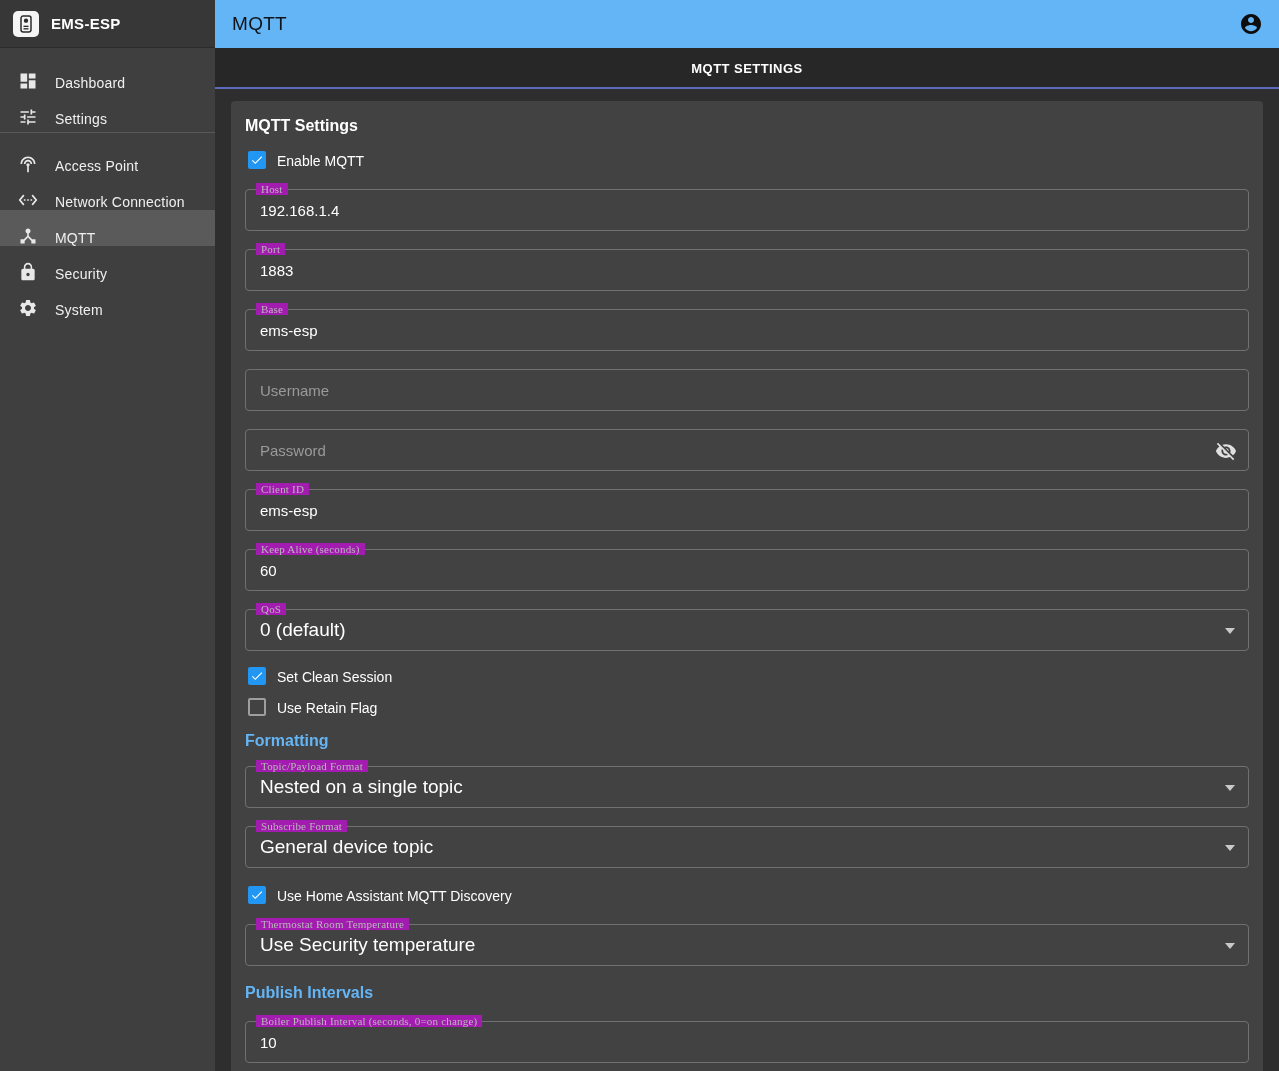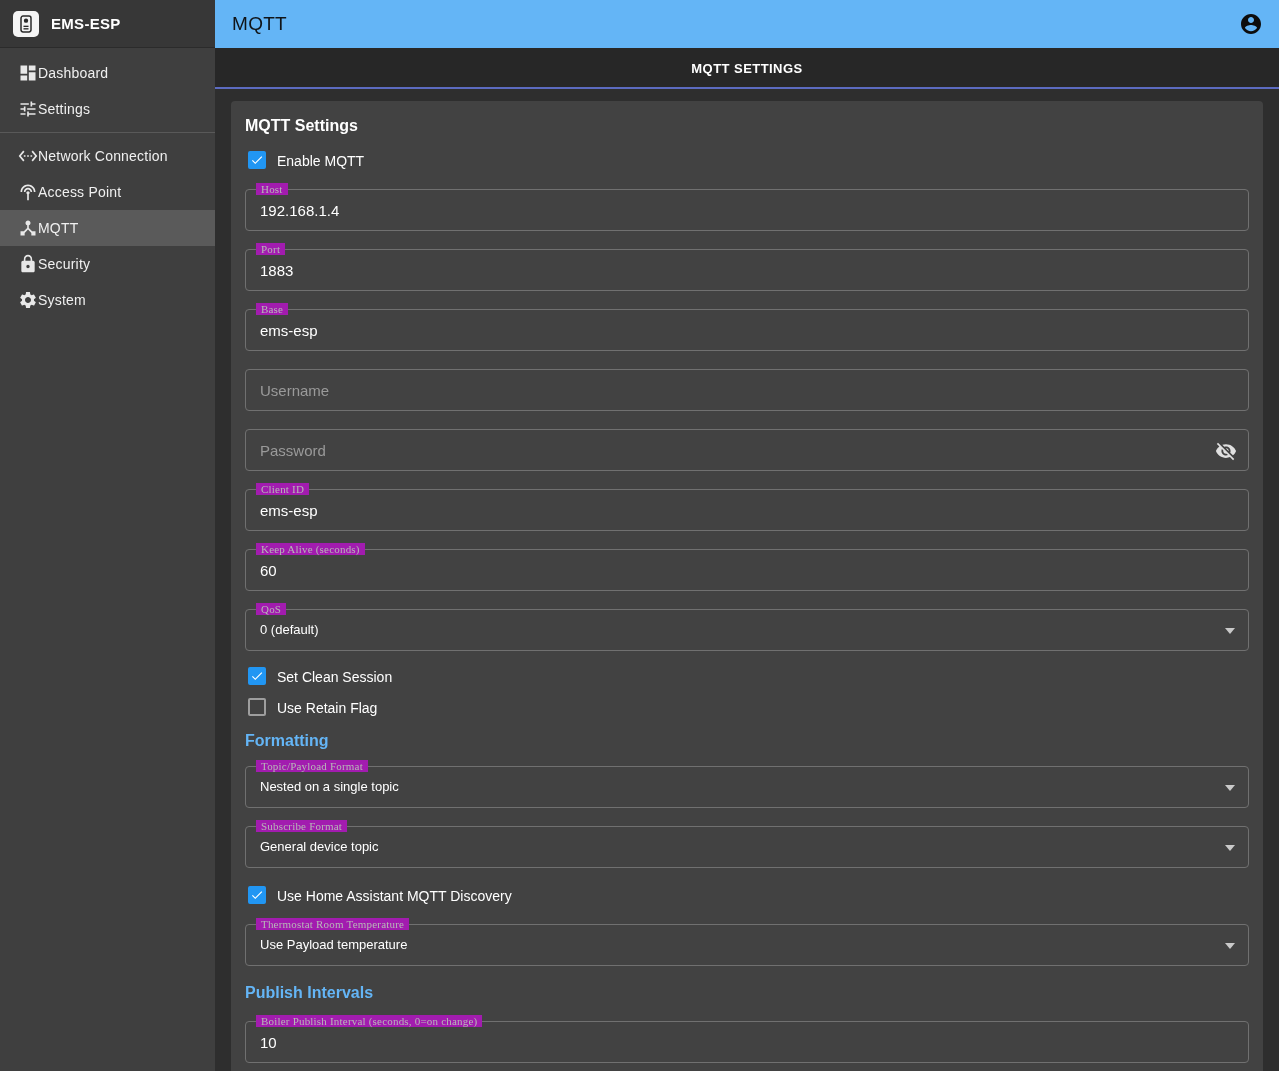--- a/index.html
+++ b/index.html
@@ -8,21 +8,21 @@
   .app { display:flex; width:100%; height:100%; }
 
   
   .sidebar { width:215px; flex-shrink:0; background:#3f3f3f; display:flex; flex-direction:column; }
   .sidebar-header { height:48px; background:#373737; border-bottom:1px solid #2b2b2b;
                     display:flex; align-items:center; gap:12px; padding:0 13px; }
   .logo-box { width:26px; height:26px; background:#f5f5f5; border-radius:5px;
               display:flex; align-items:center; justify-content:center; }
   .app-title { color:#ffffff; font-size:15px; font-weight:bold; letter-spacing:.3px; }
   nav { padding-top:7px; }
-  .nav-item { height:36px; display:flex; align-items:center; padding:0 18px;
+  .nav-item { height:36px; display:flex; align-items:flex-end; gap:17px; padding:0 18px;
               color:#f0f0f0; cursor:pointer; }
   .nav-item.selected { background:#5a5a5a; }
   .nav-icon { width:20px; height:20px; display:flex; align-items:center; justify-content:center; }
   .nav-icon svg { width:20px; height:20px; fill:#e8e8e8; }
   .nav-label { font-size:14px; font-weight:500; letter-spacing:.2px; }
   .divider { height:1px; background:#595959; border:none; margin:5px 0; }
 
   
   .main { flex:1; display:flex; flex-direction:column; min-width:0; }
   .topbar { height:48px; background:#64b5f6; display:flex; align-items:center;
@@ -54,21 +54,21 @@
   .check-label { color:#ffffff; font-size:14px; }
 
   
   .field { position:relative; height:42px; border:1px solid #707070; border-radius:4px;
            margin-bottom:18px; background:transparent; }
   .field-label { position:absolute; top:-7px; left:10px; background:#a21caf; padding:0 5px;
                  font-size:11px; color:#b8b8b8; letter-spacing:.2px;font-family:Liberation Serif, serif; }
   .field-input { width:100%; height:100%; background:transparent; border:none; outline:none;
                  color:#ffffff; font-size:15px; padding:0 44px 0 14px; font-family:inherit; }
   .field-input::placeholder { color:#9a9a9a; opacity:1; }
-  .select-value { line-height:40px; color:#ffffff; font-size:13px; padding:0 34px 0 14px;
+  .select-value { line-height:40px; color:#ffffff; font-size:19px; padding:0 34px 0 14px;
                   white-space:nowrap; overflow:hidden; }
   .caret { position:absolute; right:13px; top:18px; width:0; height:0;
            border-left:5px solid transparent; border-right:5px solid transparent;
            border-top:6px solid #c9c9c9; }
   .eye-btn { position:absolute; right:10px; top:9px; width:24px; height:24px; cursor:pointer;
              display:flex; align-items:center; justify-content:center; }
   .eye-btn svg { width:22px; height:22px; fill:#e0e0e0; }
   .mb-sm { margin-bottom:11px; }
   .mb-md { margin-bottom:16px; }
   .mb-lg { margin-bottom:12px; }
@@ -107,32 +107,32 @@
             </svg>
         </span>
         <span class="nav-label">Settings</span>
       </div>
 
       <hr class="divider">
 
       <div class="nav-item">
         <span class="nav-icon">
           <svg viewBox="0 0 24 24">
+              <path d="M12 11c-1.1 0-2 .9-2 2 0 .74.4 1.38 1 1.72V22h2v-7.28c.6-.35 1-.98 1-1.72 0-1.1-.9-2-2-2zm0-8C7.03 3 3 7.03 3 12h2c0-3.87 3.13-7 7-7s7 3.13 7 7h2c0-4.97-4.03-9-9-9zm0 4c-2.76 0-5 2.24-5 5h2c0-1.66 1.34-3 3-3s3 1.34 3 3h2c0-2.76-2.24-5-5-5z"></path>
+            </svg>
+        </span>
+        <span class="nav-label">Access Point</span>
+      </div>
+      <div class="nav-item">
+        <span class="nav-icon">
+          <svg viewBox="0 0 24 24">
               <path d="M7.77 6.76L6.23 5.48.82 12l5.41 6.52 1.54-1.28L3.42 12l4.35-5.24zM7 13h2v-2H7v2zm10-2h-2v2h2v-2zm-6 2h2v-2h-2v2zm6.77-7.52l-1.54 1.28L20.58 12l-4.35 5.24 1.54 1.28L23.18 12l-5.41-6.52z"></path>
             </svg>
         </span>
         <span class="nav-label">Network Connection</span>
-      </div>
-      <div class="nav-item">
-        <span class="nav-icon">
-          <svg viewBox="0 0 24 24">
-              <path d="M12 11c-1.1 0-2 .9-2 2 0 .74.4 1.38 1 1.72V22h2v-7.28c.6-.35 1-.98 1-1.72 0-1.1-.9-2-2-2zm0-8C7.03 3 3 7.03 3 12h2c0-3.87 3.13-7 7-7s7 3.13 7 7h2c0-4.97-4.03-9-9-9zm0 4c-2.76 0-5 2.24-5 5h2c0-1.66 1.34-3 3-3s3 1.34 3 3h2c0-2.76-2.24-5-5-5z"></path>
-            </svg>
-        </span>
-        <span class="nav-label">Access Point</span>
       </div>
       <div class="nav-item selected">
         <span class="nav-icon">
           <svg viewBox="0 0 24 24">
               <path d="M17 16l-4-4V8.82C14.16 8.4 15 7.3 15 6c0-1.66-1.34-3-3-3S9 4.34 9 6c0 1.3.84 2.4 2 2.82V12l-4 4H3v5h5v-3.05l4-4.2 4 4.2V21h5v-5h-4z"></path>
             </svg>
         </span>
         <span class="nav-label">MQTT</span>
       </div>
       <div class="nav-item">
@@ -260,21 +260,21 @@
           <span class="checkbox checked">
             <svg viewBox="0 0 24 24">
                 <path d="M9 16.2L4.8 12l-1.4 1.4L9 19 21 7l-1.4-1.4z"></path>
               </svg>
           </span>
           <span class="check-label">Use Home Assistant MQTT Discovery</span>
         </div>
 
         <div class="field" style="margin-top:20px;">
           <label class="field-label">Thermostat Room Temperature</label>
-          <div class="select-value">Use Payload temperature</div>
+          <div class="select-value">Use Security temperature</div>
           <span class="caret"></span>
         </div>
 
         <h3 class="subheading" style="margin-bottom:13px;">Publish Intervals</h3>
 
         <div class="field" style="margin-top:19px;">
           <label class="field-label">Boiler Publish Interval (seconds, 0=on change)</label>
           <input class="field-input" value="10" style="">
         </div>
 

